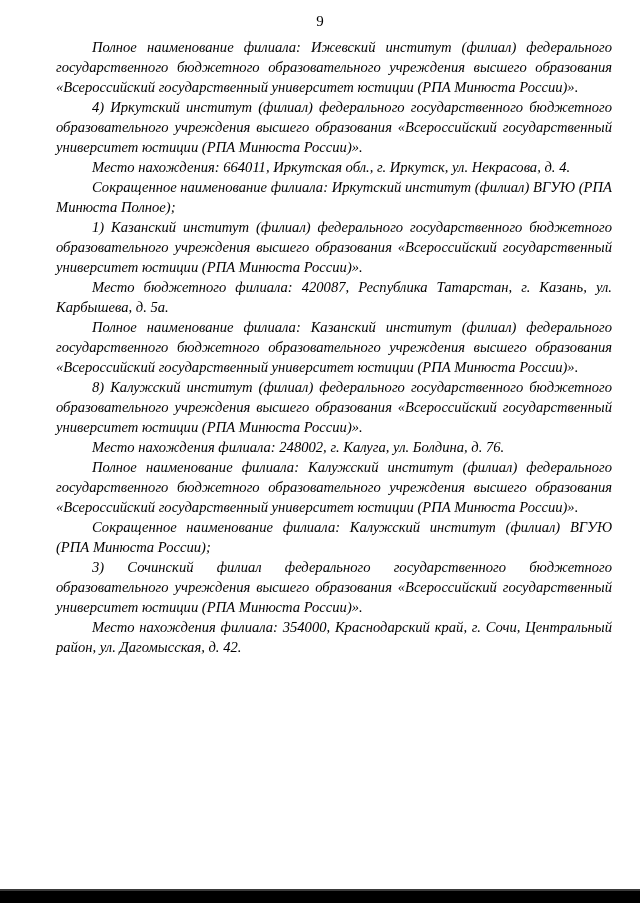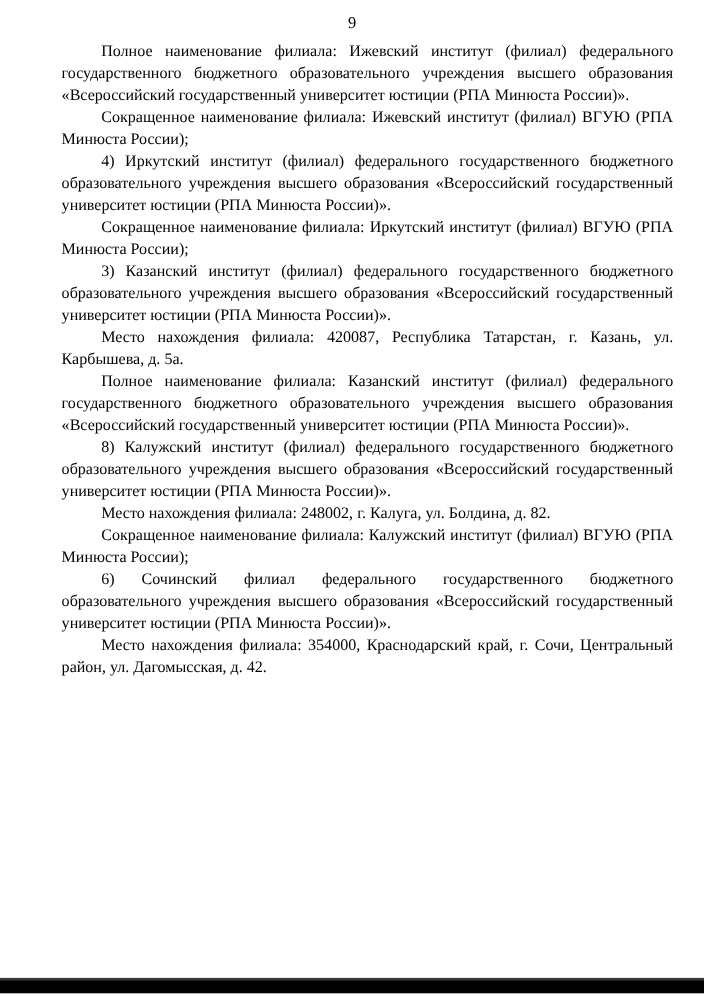--- a/index.html
+++ b/index.html
@@ -26,20 +26,21 @@
     padding-top: 11px;
     font-size: 15px;
     line-height: 20px;
   }
   .content {
     margin: 6px 28px 0 56px;
     font-size: 14.6px;
     line-height: 20px;
     text-align: justify;
     text-justify: inter-word;
+    font-style: italic;
   }
   .content p {
     margin: 0;
     text-indent: 36px;
   }
   .scan-edge {
     position: absolute;
     left: 0;
     right: 0;
     bottom: 2px;
@@ -58,28 +59,29 @@
 </style>
 </head>
 <body>
 
 <div class="page">
 
   <div class="page-number">9</div>
 
   <div class="content">
     <p>Полное наименование филиала: Ижевский институт (филиал) федерального государственного бюджетного образовательного учреждения высшего образования «Всероссийский государственный университет юстиции (РПА Минюста России)».</p>
-    <p>Сокращенное наименование филиала: Ижевский институт (филиал) ВГУЮ (РПА Минюста России);</p>
     <p>4) Иркутский институт (филиал) федерального государственного бюджетного образовательного учреждения высшего образования «Всероссийский государственный университет юстиции (РПА Минюста России)».</p>
-    <p>Сокращенное наименование филиала: Иркутский институт (филиал) ВГУЮ (РПА Минюста России);</p>
-    <p>3) Казанский институт (филиал) федерального государственного бюджетного образовательного учреждения высшего образования «Всероссийский государственный университет юстиции (РПА Минюста России)».</p>
-    <p>Место нахождения филиала: 420087, Республика Татарстан, г. Казань, ул. Карбышева, д. 5а.</p>
+    <p>Место нахождения: 664011, Иркутская обл., г. Иркутск, ул. Некрасова, д. 4.</p>
+    <p>Сокращенное наименование филиала: Иркутский институт (филиал) ВГУЮ (РПА Минюста Полное);</p>
+    <p>1) Казанский институт (филиал) федерального государственного бюджетного образовательного учреждения высшего образования «Всероссийский государственный университет юстиции (РПА Минюста России)».</p>
+    <p>Место бюджетного филиала: 420087, Республика Татарстан, г. Казань, ул. Карбышева, д. 5а.</p>
     <p>Полное наименование филиала: Казанский институт (филиал) федерального государственного бюджетного образовательного учреждения высшего образования «Всероссийский государственный университет юстиции (РПА Минюста России)».</p>
     <p>8) Калужский институт (филиал) федерального государственного бюджетного образовательного учреждения высшего образования «Всероссийский государственный университет юстиции (РПА Минюста России)».</p>
-    <p>Место нахождения филиала: 248002, г. Калуга, ул. Болдина, д. 82.</p>
+    <p>Место нахождения филиала: 248002, г. Калуга, ул. Болдина, д. 76.</p>
+    <p>Полное наименование филиала: Калужский институт (филиал) федерального государственного бюджетного образовательного учреждения высшего образования «Всероссийский государственный университет юстиции (РПА Минюста России)».</p>
     <p>Сокращенное наименование филиала: Калужский институт (филиал) ВГУЮ (РПА Минюста России);</p>
-    <p>6) Сочинский филиал федерального государственного бюджетного образовательного учреждения высшего образования «Всероссийский государственный университет юстиции (РПА Минюста России)».</p>
+    <p>3) Сочинский филиал федерального государственного бюджетного образовательного учреждения высшего образования «Всероссийский государственный университет юстиции (РПА Минюста России)».</p>
     <p>Место нахождения филиала: 354000, Краснодарский край, г. Сочи, Центральный район, ул. Дагомысская, д. 42.</p>
   </div>
 
   <div class="scan-edge"></div>
 
 </div>
 
 </body></html>

